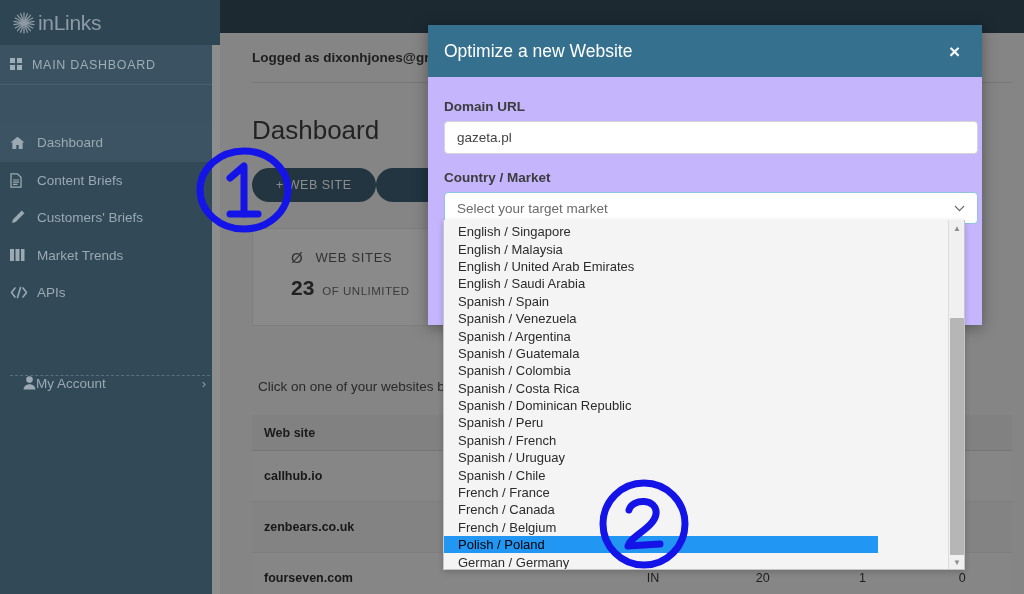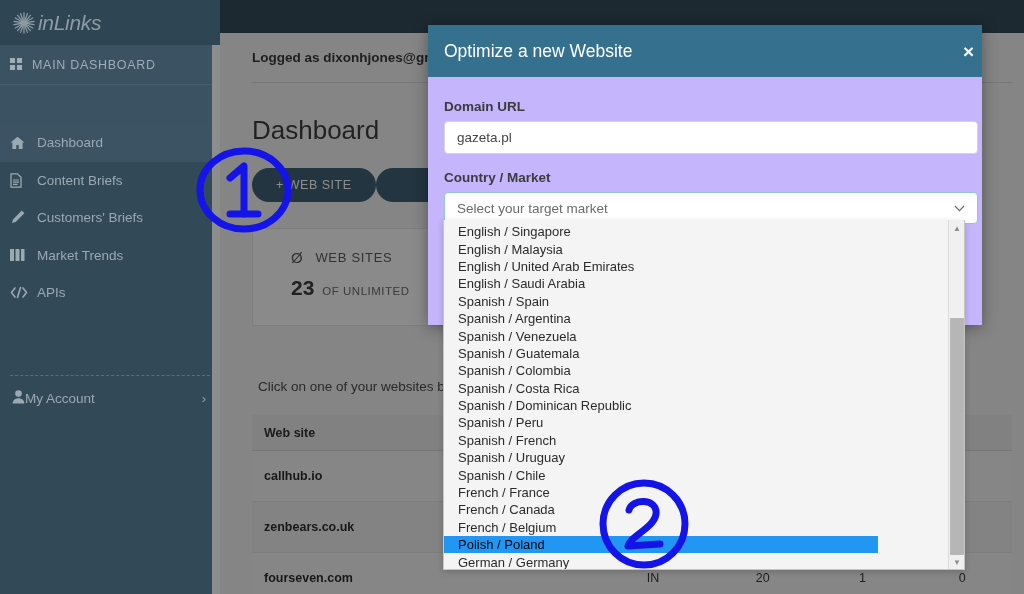--- a/index.html
+++ b/index.html
@@ -30,21 +30,20 @@
     margin-right: 2px;
     position: relative;
     flex: 0 0 auto;
   }
   .logo-mark svg { display: block; }
   .logo-text {
     font-size: 21px;
     font-weight: 400;
     letter-spacing: -0.3px;
     color: #8e9ba4;
-    font-style: italic;
   }
   .sidebar-main {
     height: 40px;
     display: flex; align-items: center;
     padding-left: 10px;
     font-size: 12.5px;
     letter-spacing: 0.7px;
     color: #9eadb6;
     background: #3a5261;
     border-bottom: 1px solid #46606f;
@@ -81,22 +80,22 @@
   }
   .nav-item .nav-ico svg { display:block; }
   .nav-spacer { height: 63px; }
   .nav-sep {
     margin: 0 10px;
     border-top: 1px dashed #55707f;
     height: 0;
   }
   .acct-item {
     height: 45px;
-    display: flex; align-items: center;
-    padding-left: 12px; padding-right: 14px;
+    display: flex; 
+    padding-left: 23px; padding-right: 14px;
     font-size: 13.5px; color: #9aa9b2;
     cursor: pointer;
   }
   .acct-item .chev { margin-left: auto; font-size: 13px; color: #8fa0aa; }
 
   
   .sb-scroll {
     position: absolute; right: 0; top: 45px;
     width: 8px; height: 549px;
     background: #8d8d8d;
@@ -190,21 +189,21 @@
     position: absolute;
     left: 428px; top: 25px;
     width: 554px;
     z-index: 60;
     box-shadow: 0 3px 14px rgba(0,0,0,0.35);
   }
   .modal-header {
     height: 52px;
     background: #35718f;
     display: flex; align-items: center;
-    padding: 0 8px 0 16px;
+    padding: 0 22px 0 16px;
     color: #fff;
   }
   .modal-title { font-size: 17.5px; font-weight: 400; }
   .modal-close {
     margin-left: auto;
     font-size: 19px; font-weight: bold;
     color: #fff; cursor: pointer; line-height: 1;
     opacity: 0.95;
   }
   .modal-body {
@@ -498,22 +497,22 @@
     </div>
   </div>
 
   <div class="dropdown">
     <div class="dd-list">
       <div class="dd-item">English / Singapore</div>
       <div class="dd-item">English / Malaysia</div>
       <div class="dd-item">English / United Arab Emirates</div>
       <div class="dd-item">English / Saudi Arabia</div>
       <div class="dd-item">Spanish / Spain</div>
+      <div class="dd-item">Spanish / Venezuela</div>
       <div class="dd-item">Spanish / Argentina</div>
-      <div class="dd-item">Spanish / Venezuela</div>
       <div class="dd-item">Spanish / Guatemala</div>
       <div class="dd-item">Spanish / Colombia</div>
       <div class="dd-item">Spanish / Costa Rica</div>
       <div class="dd-item">Spanish / Dominican Republic</div>
       <div class="dd-item">Spanish / Peru</div>
       <div class="dd-item">Spanish / French</div>
       <div class="dd-item">Spanish / Uruguay</div>
       <div class="dd-item">Spanish / Chile</div>
       <div class="dd-item">French / France</div>
       <div class="dd-item">French / Canada</div>

